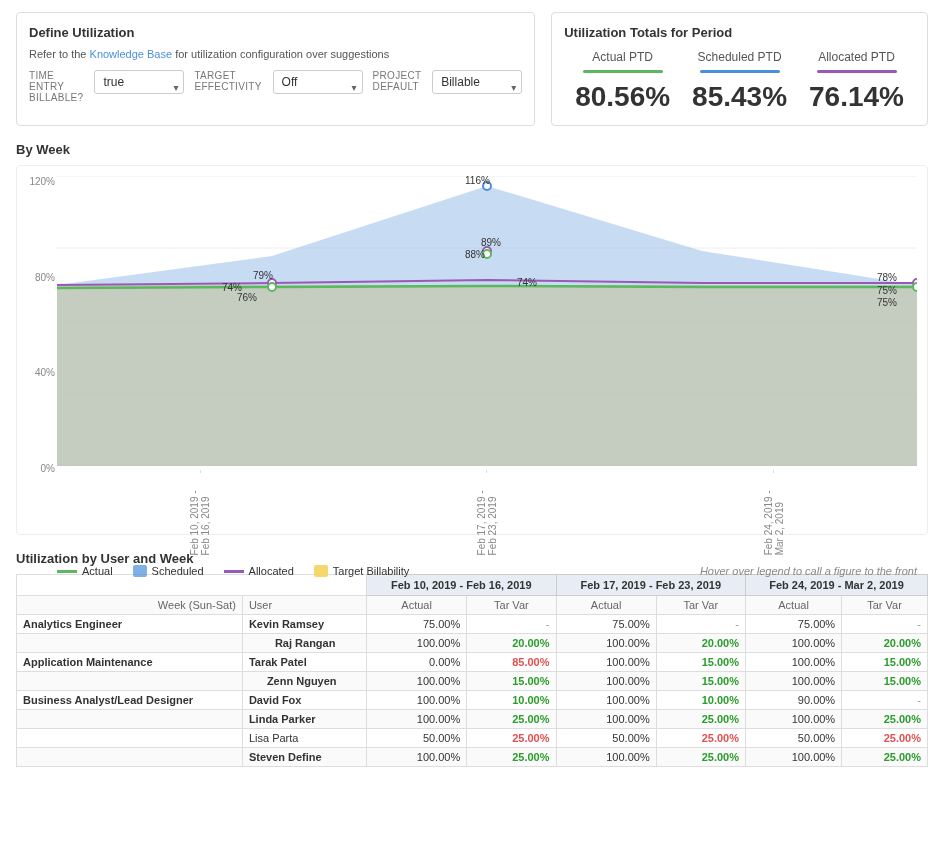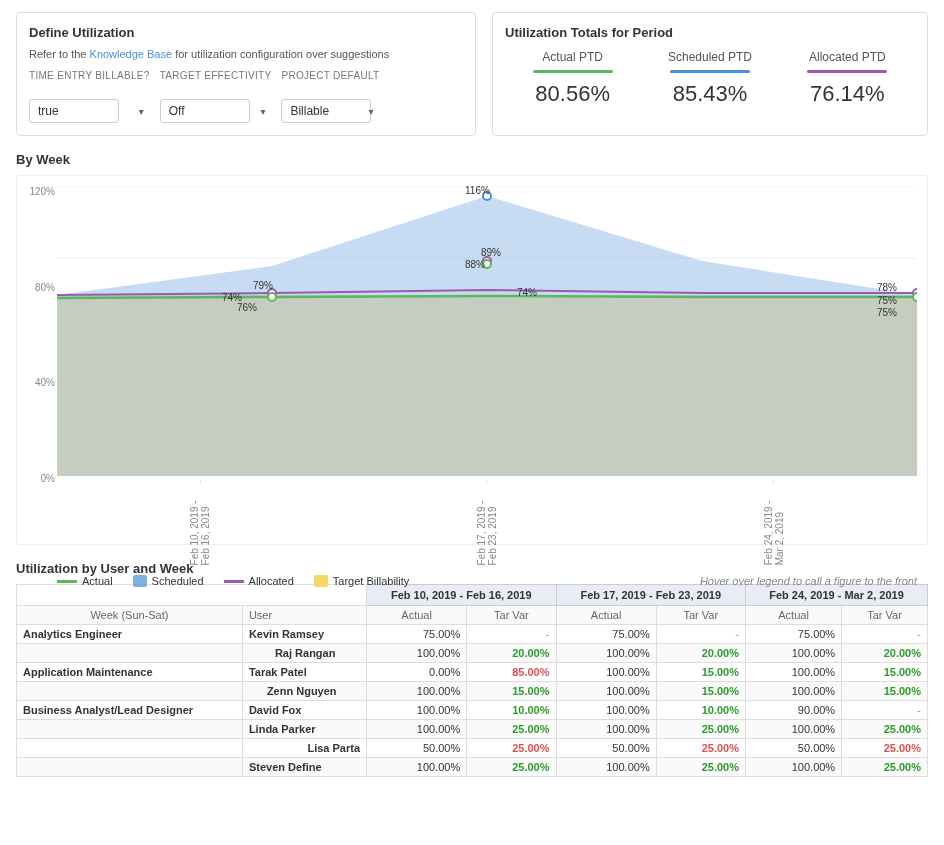--- a/index.html
+++ b/index.html
@@ -9,37 +9,37 @@
     
     
     .top-row { display: flex; gap: 16px; margin-bottom: 16px; }
     
     
     .define-util { border: 1px solid #ddd; border-radius: 4px; padding: 12px; flex: 0 0 460px; }
     .define-util h3 { font-size: 13px; font-weight: bold; margin-bottom: 8px; color: #333; }
     .knowledge-link { color: #4a90d9; text-decoration: none; }
     .util-note { font-size: 11px; color: #555; margin-bottom: 10px; }
     .dropdowns-row { display: flex; gap: 10px; }
-    .dropdown-group { display: flex; flex-direction: column; gap: 18px; }
+    .dropdown-group { display: flex; flex-direction: row; gap: 11px; }
     .dropdown-label { font-size: 10px; color: #777; text-transform: uppercase; letter-spacing: 0.3px; }
     .dropdown-select { border: 1px solid #ccc; border-radius: 3px; padding: 4px 24px 4px 8px; font-size: 12px; color: #333; background: #fff; appearance: none; cursor: pointer; min-width: 90px; position: relative; }
     .select-wrap { position: relative; display: inline-block; }
     .select-wrap::after { content: '▾'; position: absolute; right: 6px; top: 50%; transform: translateY(-50%); pointer-events: none; font-size: 10px; color: #666; }
     
     
     .util-totals { border: 1px solid #ddd; border-radius: 4px; padding: 12px; flex: 1; }
     .util-totals h3 { font-size: 13px; font-weight: bold; margin-bottom: 10px; color: #333; }
     .totals-grid { display: flex; justify-content: space-around; }
     .total-item { text-align: center; }
     .total-label { font-size: 12px; color: #555; margin-bottom: 6px; }
     .total-bar { height: 3px; border-radius: 2px; margin: 4px auto 8px; width: 80px; }
     .total-bar.green { background: #5cb85c; }
     .total-bar.blue { background: #4a90d9; }
     .total-bar.purple { background: #9b59b6; }
-    .total-value { font-size: 22px; font-weight: normal; color: #333; }
+    .total-value { font-size: 28px; font-weight: bold; color: #333; }
     
     
     .by-week { margin-bottom: 16px; }
     .by-week h3 { font-size: 13px; font-weight: bold; margin-bottom: 8px; }
     
     .chart-container { position: relative; border: 1px solid #eee; border-radius: 4px; padding: 10px 10px 0 40px; height: 370px; }
     
     .y-axis { position: absolute; left: 0; top: 10px; bottom: 60px; display: flex; flex-direction: column; justify-content: space-between; width: 38px; text-align: right; font-size: 10px; color: #888; }
     
     
@@ -220,21 +220,21 @@
     <h3>Utilization by User and Week</h3>
     <table>
       <thead>
         <tr>
           <th colspan="2" style="background:#fff;border:1px solid #ddd;"></th>
           <th colspan="2" class="week-header" style="background:#d8e4f0;border:1px solid #ccc;">Feb 10, 2019 - Feb 16, 2019</th>
           <th colspan="2" class="week-header" style="background:#d8e4f0;border:1px solid #ccc;">Feb 17, 2019 - Feb 23, 2019</th>
           <th colspan="2" class="week-header" style="background:#d8e4f0;border:1px solid #ccc;">Feb 24, 2019 - Mar 2, 2019</th>
         </tr>
         <tr>
-          <th style="text-align:center;background:#fafafa;border:1px solid #ddd;">Week (Sun-Sat)</th>
+          <th style="text-align:right;background:#fafafa;border:1px solid #ddd;">Week (Sun-Sat)</th>
           <th style="text-align:left;background:#fafafa;border:1px solid #ddd;">User</th>
           <th style="background:#fafafa;border:1px solid #ddd;">Actual</th>
           <th style="background:#fafafa;border:1px solid #ddd;">Tar Var</th>
           <th style="background:#fafafa;border:1px solid #ddd;">Actual</th>
           <th style="background:#fafafa;border:1px solid #ddd;">Tar Var</th>
           <th style="background:#fafafa;border:1px solid #ddd;">Actual</th>
           <th style="background:#fafafa;border:1px solid #ddd;">Tar Var</th>
         </tr>
       </thead>
       <tbody id="table-body">
@@ -293,21 +293,21 @@
       <td style="font-weight:bold;">Linda Parker</td>
       <td style="text-align:right;">100.00%</td>
       <td style="text-align:right;color:#2a9d2a;font-weight:bold;">25.00%</td>
       <td style="text-align:right;">100.00%</td>
       <td style="text-align:right;color:#2a9d2a;font-weight:bold;">25.00%</td>
       <td style="text-align:right;">100.00%</td>
       <td style="text-align:right;color:#2a9d2a;font-weight:bold;">25.00%</td>
     </tr>
           <tr>
       <td style="font-weight:bold;font-size:11px;"></td>
-      <td style="font-weight:bold;text-align:right;">Lisa Parta</td>
+      <td style="font-weight:normal;">Lisa Parta</td>
       <td style="text-align:right;">50.00%</td>
       <td style="text-align:right;color:#e05050;font-weight:bold;">25.00%</td>
       <td style="text-align:right;">50.00%</td>
       <td style="text-align:right;color:#e05050;font-weight:bold;">25.00%</td>
       <td style="text-align:right;">50.00%</td>
       <td style="text-align:right;color:#e05050;font-weight:bold;">25.00%</td>
     </tr>
           <tr>
       <td style="font-weight:bold;font-size:11px;"></td>
       <td style="font-weight:bold;">Steven Define</td>

